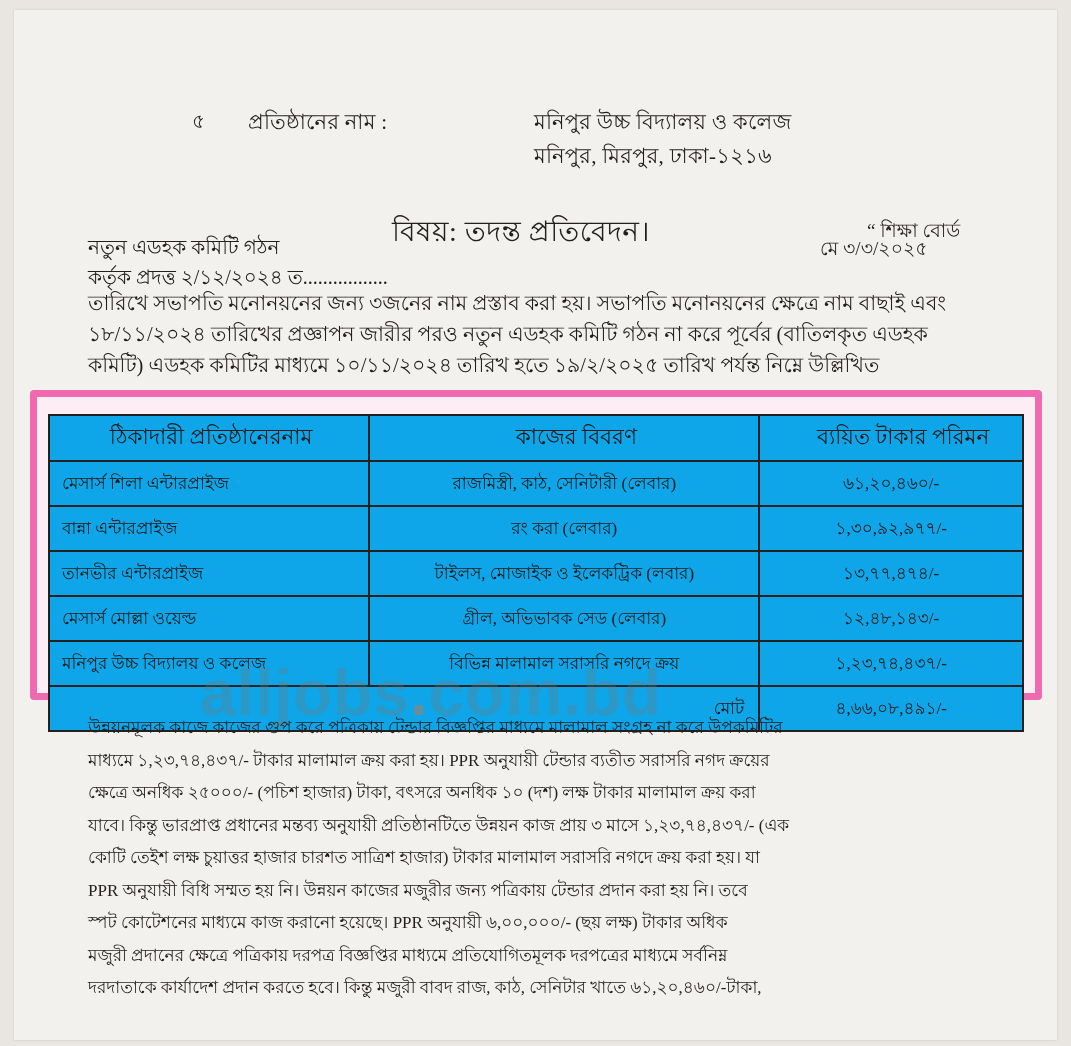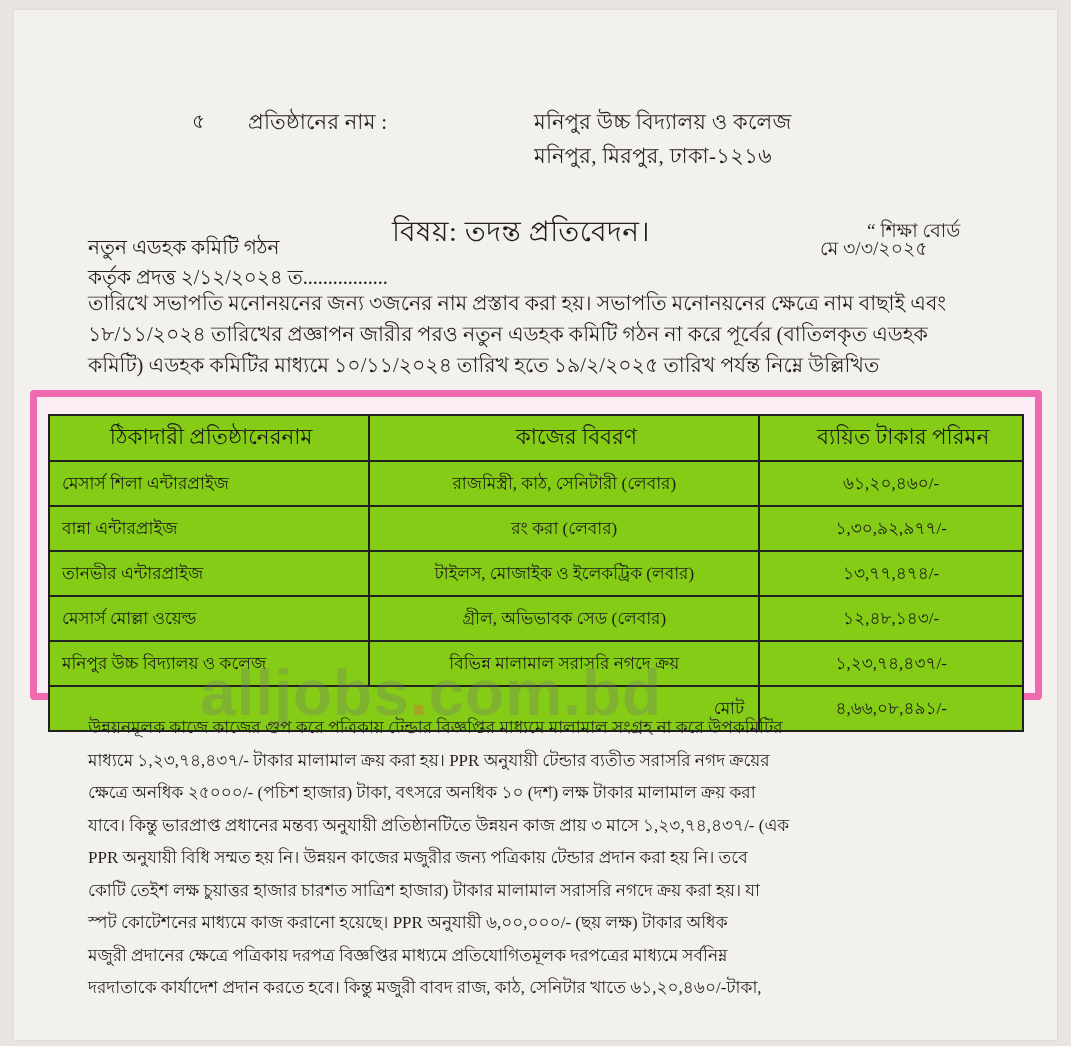--- a/index.html
+++ b/index.html
@@ -131,21 +131,21 @@
   
   .tbl-wrap {
     position: absolute;
     left: 34px;
     top: 404px;
     width: 976px;
   }
   table.data {
     border-collapse: collapse;
     width: 976px;
-    background: #84cc16;
+    background: #0ea5e9;
   }
   table.data th,
   table.data td {
     border: 2px solid #232020;
     font-size: 17px;
     padding: 4px 8px;
     height: 35px;
     font-weight: normal;
     color: #1d1a18;
   }
@@ -284,22 +284,22 @@
     <div class="watermark">
       <span>alljobs</span><span class="dot">.</span><span>com.bd</span>
     </div>
 
     <div class="clip-bottom">
       <div class="para-body" style="top:2px">
         <span class="ln">উন্নয়নমূলক কাজে কাজের গুপ করে পত্রিকায় টেন্ডার বিজ্ঞপ্তির মাধ্যমে মালামাল সংগ্রহ না করে উপকমিটির</span>
         <span class="ln">মাধ্যমে ১,২৩,৭৪,৪৩৭/- টাকার মালামাল ক্রয় করা হয়। PPR অনুযায়ী টেন্ডার ব্যতীত সরাসরি নগদ ক্রয়ের</span>
         <span class="ln">ক্ষেত্রে অনধিক ২৫০০০/- (পচিশ হাজার) টাকা, বৎসরে অনধিক ১০ (দশ) লক্ষ টাকার মালামাল ক্রয় করা</span>
         <span class="ln">যাবে। কিন্তু ভারপ্রাপ্ত প্রধানের মন্তব্য অনুযায়ী প্রতিষ্ঠানটিতে উন্নয়ন কাজ প্রায় ৩ মাসে ১,২৩,৭৪,৪৩৭/- (এক</span>
+        <span class="ln">কোটি তেইশ লক্ষ চুয়াত্তর হাজার চারশত সাত্রিশ হাজার) টাকার মালামাল সরাসরি নগদে ক্রয় করা হয়। যা</span>
         <span class="ln">PPR    অনুযায়ী বিধি সম্মত হয় নি। উন্নয়ন কাজের মজুরীর জন্য পত্রিকায় টেন্ডার প্রদান করা হয় নি। তবে</span>
-        <span class="ln">কোটি তেইশ লক্ষ চুয়াত্তর হাজার চারশত সাত্রিশ হাজার) টাকার মালামাল সরাসরি নগদে ক্রয় করা হয়। যা</span>
         <span class="ln">স্পট কোটেশনের মাধ্যমে কাজ করানো হয়েছে। PPR অনুযায়ী ৬,০০,০০০/- (ছয় লক্ষ) টাকার অধিক</span>
         <span class="ln">মজুরী প্রদানের ক্ষেত্রে পত্রিকায় দরপত্র বিজ্ঞপ্তির মাধ্যমে প্রতিযোগিতমূলক দরপত্রের মাধ্যমে সর্বনিম্ন</span>
         <span class="ln">দরদাতাকে কার্যাদেশ প্রদান করতে হবে। কিন্তু মজুরী বাবদ রাজ, কাঠ, সেনিটার খাতে ৬১,২০,৪৬০/-টাকা,</span>
       </div>
     </div>
 
   </div>
 </div>
 
 </body></html>

